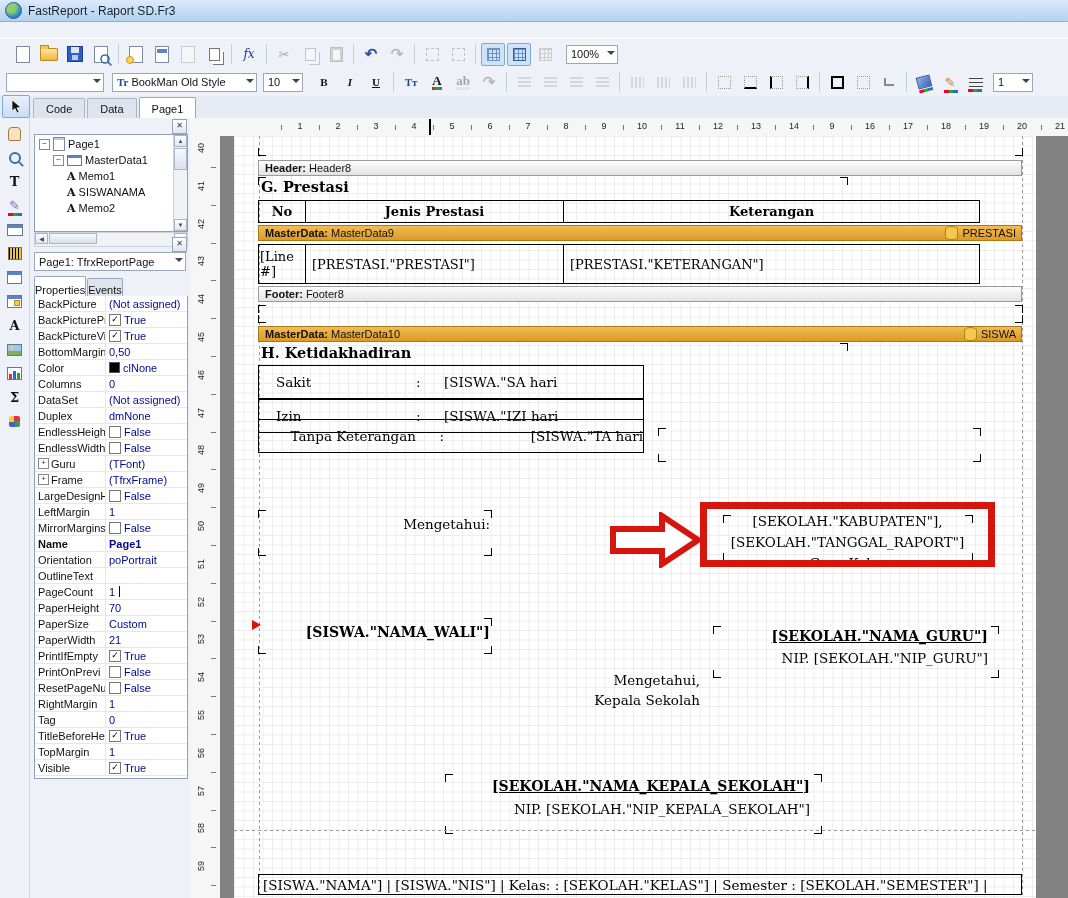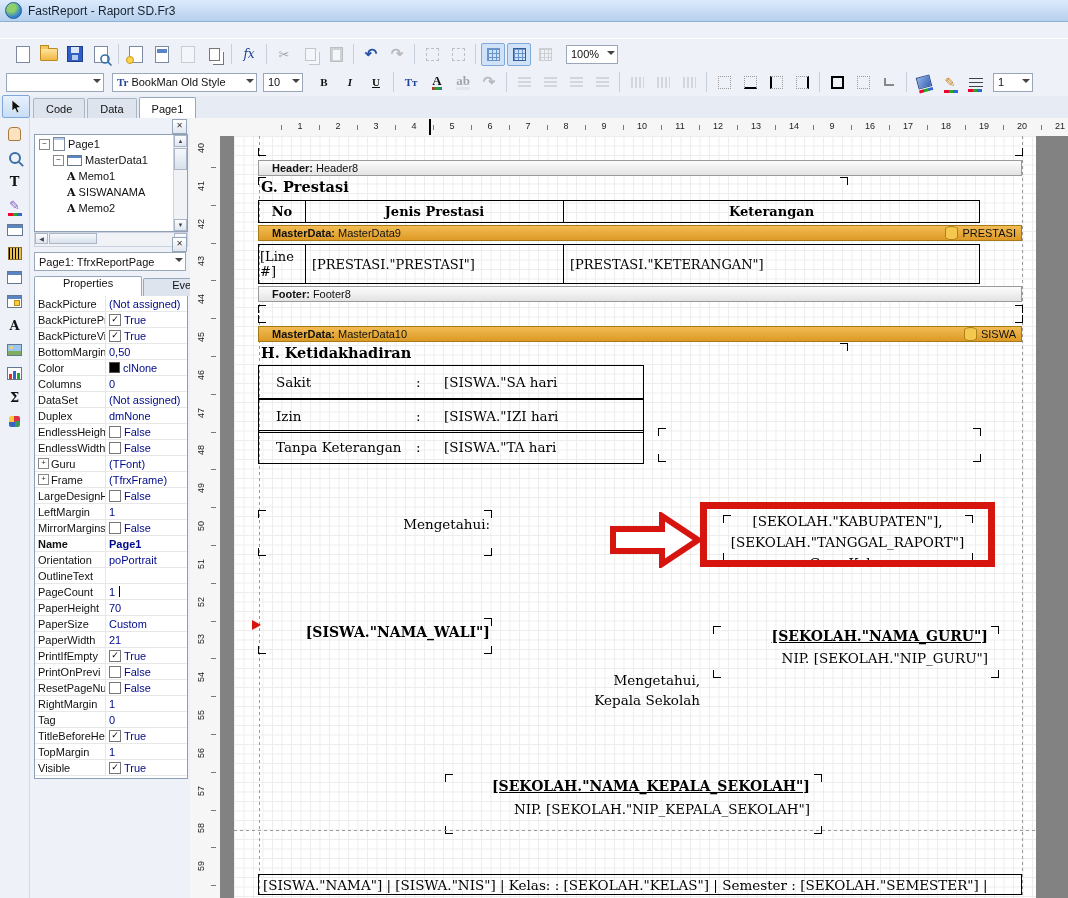--- a/index.html
+++ b/index.html
@@ -113,21 +113,21 @@
   .ti-band{width:13px;height:9px;background:#fff;border:1px solid #66788f;margin-right:3px;flex:none;
     box-shadow:inset 0 2px 0 #5b84c2;}
   .ti-A{font-family:"DejaVu Serif",serif;font-weight:bold;font-size:11px;margin-right:3px;flex:none;}
   .vscroll{position:absolute;right:0;top:0;width:13px;bottom:0;background:#f0f2f5;border-left:1px solid #c9d2de;}
   .hscroll{position:absolute;left:4px;top:114px;width:152px;height:13px;background:#f0f2f5;border:1px solid #c9d2de;}
   .sarrow{position:absolute;width:13px;height:12px;background:linear-gradient(#fcfdfe,#dfe6ef);
     border:1px solid #aab6c6;font-size:6px;line-height:11px;text-align:center;color:#445;box-sizing:border-box;}
   .sthumb{position:absolute;background:linear-gradient(#f6f9fc,#d8e1ec);border:1px solid #aab6c6;box-sizing:border-box;}
   #objcombo{position:absolute;left:4px;top:134px;width:152px;}
   #insptabs{position:absolute;left:4px;top:158px;width:152px;height:20px;display:flex;align-items:flex-end;}
-  .ptab{height:17px;padding:0 28px;display:flex;align-items:flex-start;border:1px solid #98a8bc;border-bottom:none;
+  .ptab{height:17px;padding:0 0;display:flex;align-items:flex-end;border:1px solid #98a8bc;border-bottom:none;
     background:#dde4ee;border-radius:2px 2px 0 0;margin-right:1px;}
   .ptab.on{background:#fff;height:19px;}
   #propgrid{position:absolute;left:4px;top:178px;width:152px;height:482px;background:#fff;border:1px solid #8fa0b4;
     border-top:none;overflow:hidden;}
   .prow{height:16px;display:flex;border-bottom:1px solid #e7e7e7;box-sizing:border-box;}
   .pname{width:67px;flex:none;border-right:1px solid #e7e7e7;padding-left:3px;overflow:hidden;
     white-space:nowrap;display:flex;align-items:center;}
   .pval{flex:1;padding-left:3px;color:#000a8c;overflow:hidden;white-space:nowrap;display:flex;align-items:center;gap:3px;}
   .chk{width:10px;height:10px;border:1px solid #777;background:#fff;font-size:9px;line-height:9px;
     text-align:center;color:#000;flex:none;}
@@ -148,21 +148,21 @@
   #grayR{position:absolute;left:846px;top:18px;right:0;bottom:0;background:#828282;}
   #page{position:absolute;left:44px;top:18px;width:802px;bottom:0;background:#fff;
     background-image:linear-gradient(to right,#ededed 1px,transparent 1px),
                      linear-gradient(to bottom,#ededed 1px,transparent 1px);
     background-size:9.5px 9.5px;overflow:hidden;}
   .dashv{position:absolute;top:0;bottom:0;width:1px;
     background:repeating-linear-gradient(#9a9a9a 0 3px,transparent 3px 6px);}
   .dashh{position:absolute;height:1px;
     background:repeating-linear-gradient(90deg,#9a9a9a 0 3px,transparent 3px 6px);}
   .bandbar{position:absolute;left:24px;width:764px;height:16px;display:flex;align-items:center;
-    padding-left:13px;box-sizing:border-box;font-size:11px;}
+    padding-left:6px;box-sizing:border-box;font-size:11px;}
   .bandbar.gray{background:linear-gradient(#fcfcfc,#e3e3e3);border:1px solid #9a9a9a;}
   .bandbar.orange{background:linear-gradient(#f2bc54,#dd9a25);border:1px solid #a87a17;}
   .bandbar b{margin-right:3px;}
   .dstag{margin-left:auto;display:flex;align-items:center;gap:4px;padding-right:5px;font-size:11px;}
   .rpt{font-family:"DejaVu Serif",serif;color:#000;}
   .memo{position:absolute;}
   .cell{position:absolute;border:1px solid #000;box-sizing:border-box;display:flex;
     align-items:center;justify-content:center;font-size:13px;}
   .mk{position:absolute;width:7px;height:7px;}
   .mk.tl{border-left:1px solid #000;border-top:1px solid #000;}
@@ -887,21 +887,21 @@
           <div class="attrow rpt" style="top: 229px;">
             <span class="al">Sakit</span>
             <span class="ac">:</span>
             <span class="av">[SISWA."SA hari</span>
           </div>
           <div class="attrow rpt" style="top: 263px;">
             <span class="al">Izin</span>
             <span class="ac">:</span>
             <span class="av">[SISWA."IZI hari</span>
           </div>
-          <div class="attrow rpt" style="top: 294px;">
+          <div class="attrow rpt" style="top: 283px; text-align: right;">
             <span class="al">Tanpa Keterangan</span>
             <span class="ac">:</span>
             <span class="av">[SISWA."TA hari</span>
           </div>
         </div>
 
       <span class="mk tl" style="left:424px;top:292px"></span>
       <span class="mk tr" style="left:739px;top:292px"></span>
       <span class="mk bl" style="left:424px;top:318px"></span>
       <span class="mk br" style="left:739px;top:318px"></span>

